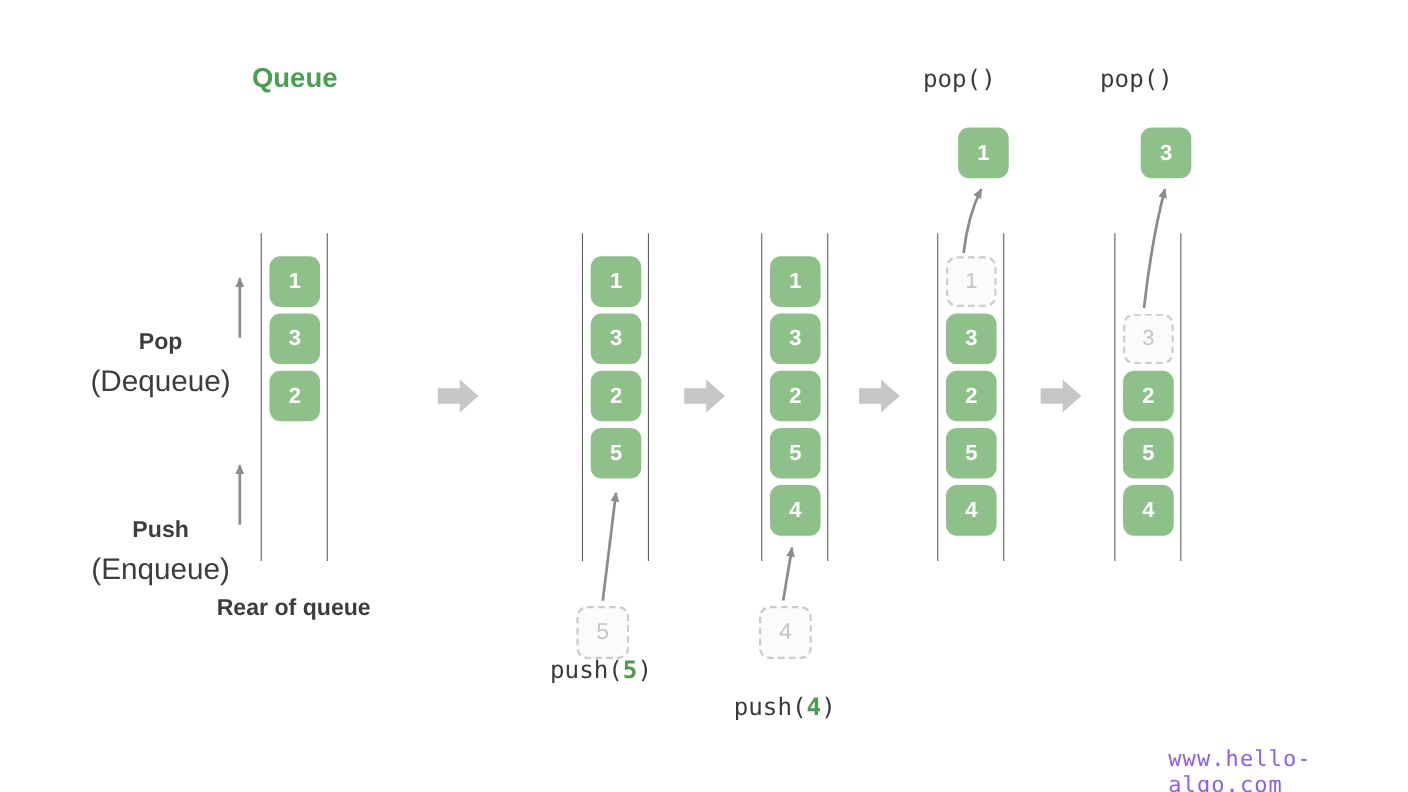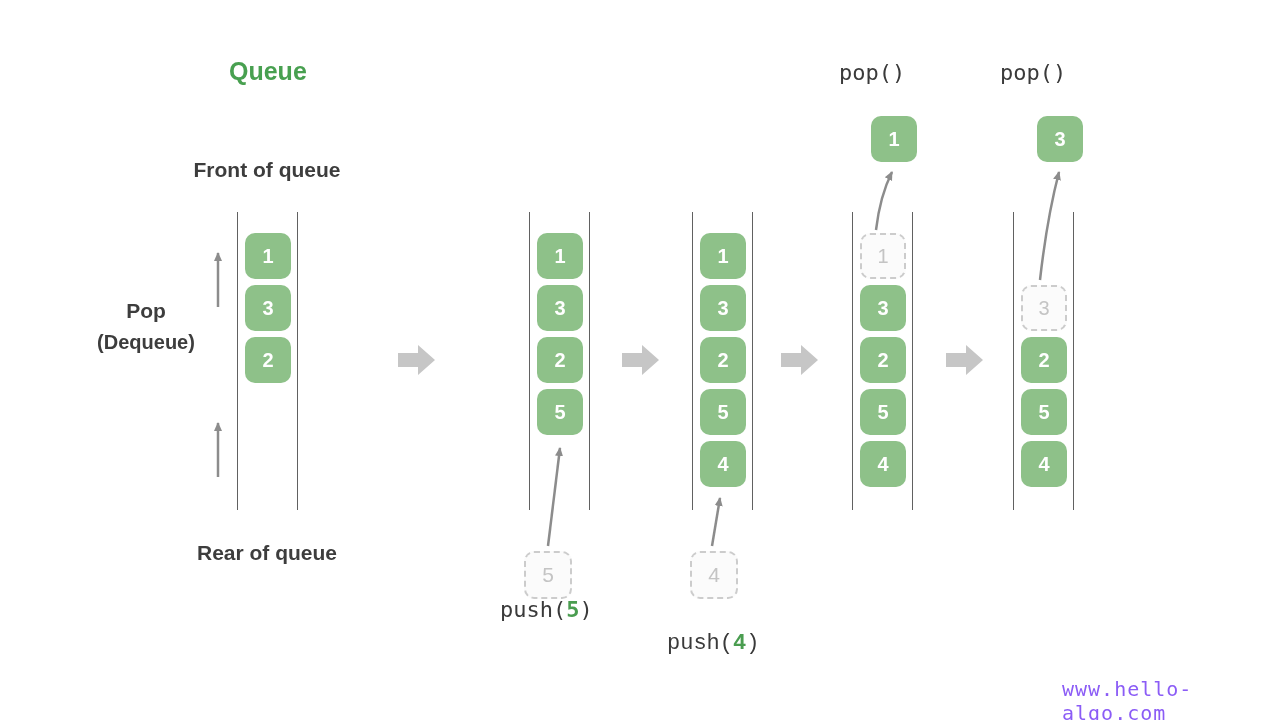--- a/index.html
+++ b/index.html
@@ -10,21 +10,21 @@
   .abs { position:absolute; }
 
   .title {
     left:229px; top:57px; font-size:25px; font-weight:700; color:#48a050;
   }
   .side-caption {
     width:200px; text-align:center; font-size:21px; font-weight:700; color:#3d3d3d;
   }
   .op-group { width:140px; text-align:center; color:#3d3d3d;margin-top:40px; }
   .op-group .op-main { font-size:21px; font-weight:700; }
-  .op-group .op-sub  { font-size:20px; font-weight:700; margin-top:8px; }
+  .op-group .op-sub  { font-size:27px; font-weight:400; margin-top:8px; }
 
   .rail {
     position:absolute; top:212px; height:298px; width:61px; box-sizing:border-box;
     border-left:1.6px solid #616161; border-right:1.6px solid #616161;
   }
   .cell {
     position:absolute; left:7px; width:46px; height:46px; border-radius:10px;
     display:flex; align-items:center; justify-content:center; box-sizing:border-box;
     background:#8ec189; color:#ffffff; font-size:20px; font-weight:700;
   }
@@ -54,26 +54,29 @@
     font-size:20px; color:#8b5cf6; letter-spacing:1px;
   }
   svg.overlay { position:absolute; left:0; top:0; pointer-events:none; }
 </style>
 </head>
 <body>
 
 <div class="canvas">
 
   <div class="abs title">Queue</div>
-  <div class="abs side-caption" style="left:167px; top:158px;">Front of queue</div>
   <div class="abs side-caption" style="left:167px; top:541px;">Rear of queue</div>
 
   <div class="abs op-group" style="left:76px; top:259px;">
     <div class="op-main">Pop</div>
     <div class="op-sub">(Dequeue)</div>
+  </div>
+  <div class="abs op-group" style="left:76px; top:430px;">
+    <div class="op-main">Push</div>
+    <div class="op-sub">(Enqueue)</div>
   </div>
 
   <div class="rail" style="left:237px;">
     <div class="cell r0">1</div>
     <div class="cell r1">3</div>
     <div class="cell r2">2</div>
   </div>
 
   <div class="rail" style="left:529px;">
     <div class="cell r0">1</div>
@@ -85,21 +88,21 @@
   <div class="mono-call" style="left:500px; top:597px;"><span>push(</span><span class="arg">5</span><span>)</span></div>
 
   <div class="rail" style="left:692px;">
     <div class="cell r0">1</div>
     <div class="cell r1">3</div>
     <div class="cell r2">2</div>
     <div class="cell r3">5</div>
     <div class="cell r4">4</div>
   </div>
   <div class="pending" style="left:690px; top:551px;">4</div>
-  <div class="mono-call" style="left:667px; top:631px;font-family:Liberation Mono, monospace;"><span>push(</span><span class="arg">4</span><span>)</span></div>
+  <div class="mono-call" style="left:667px; top:631px;"><span>push(</span><span class="arg">4</span><span>)</span></div>
 
   <div class="rail" style="left:852px;">
     <div class="cell dashed r0">1</div>
     <div class="cell r1">3</div>
     <div class="cell r2">2</div>
     <div class="cell r3">5</div>
     <div class="cell r4">4</div>
   </div>
   <div class="floating-box" style="left:871px; top:116px;">1</div>
   <div class="mono-call" style="left:839px; top:60px;">pop()</div>

